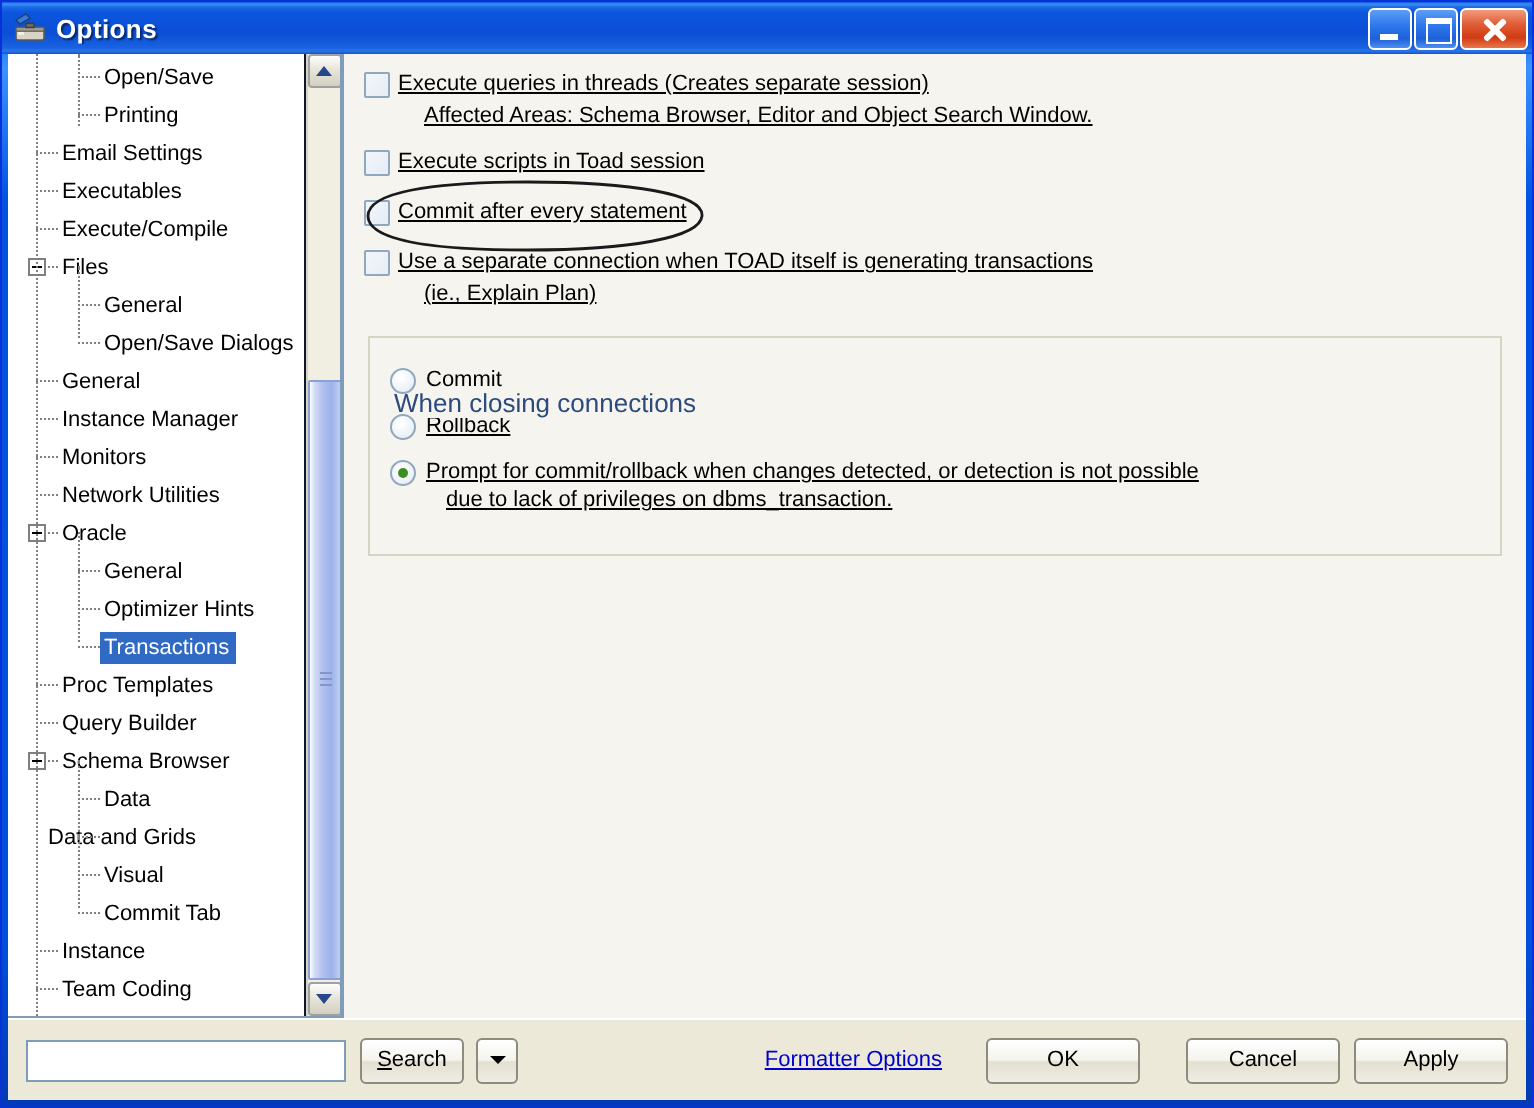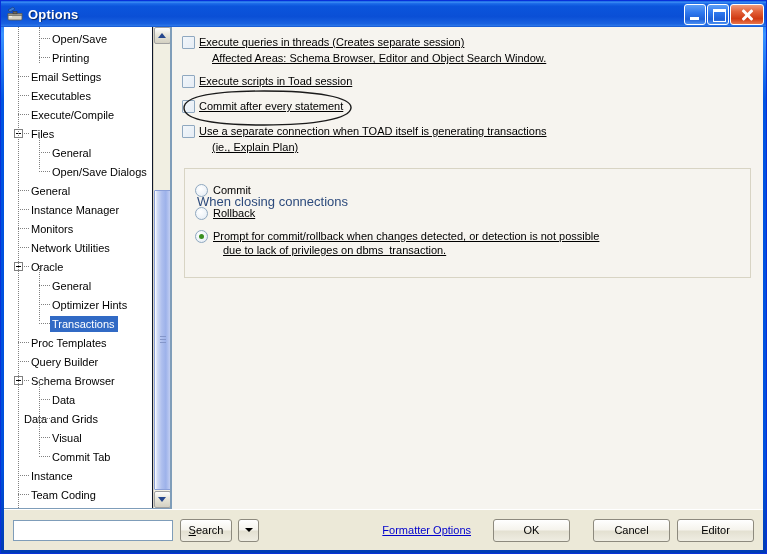--- a/index.html
+++ b/index.html
@@ -540,17 +540,17 @@
       <input id="searchbox" type="text" placeholder="" style="">
       <div id="search-btn" class="xpbtn">
         <span><u>S</u><span>earch</span></span>
       </div>
       <div id="search-drop" class="xpbtn">
         <i></i>
       </div>
       <span id="formatter-link">Formatter Options</span>
       <div id="ok-btn" class="xpbtn">OK</div>
       <div id="cancel-btn" class="xpbtn">Cancel</div>
-      <div id="apply-btn" class="xpbtn">Editor</div>
+      <div id="apply-btn" class="xpbtn">Apply</div>
     </div>
 
   </div>
 </div>
 
 </body></html>

